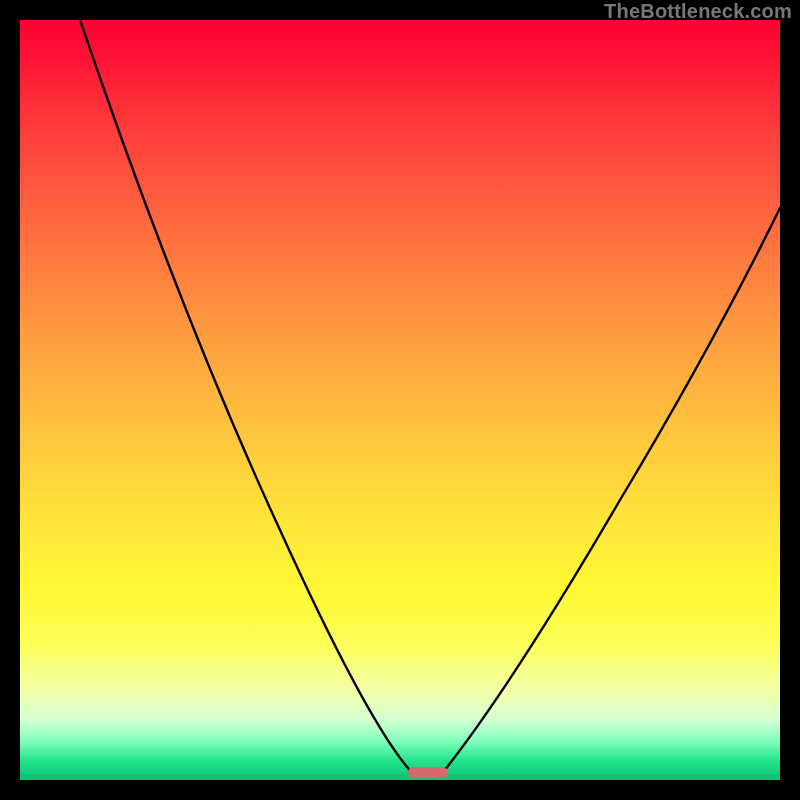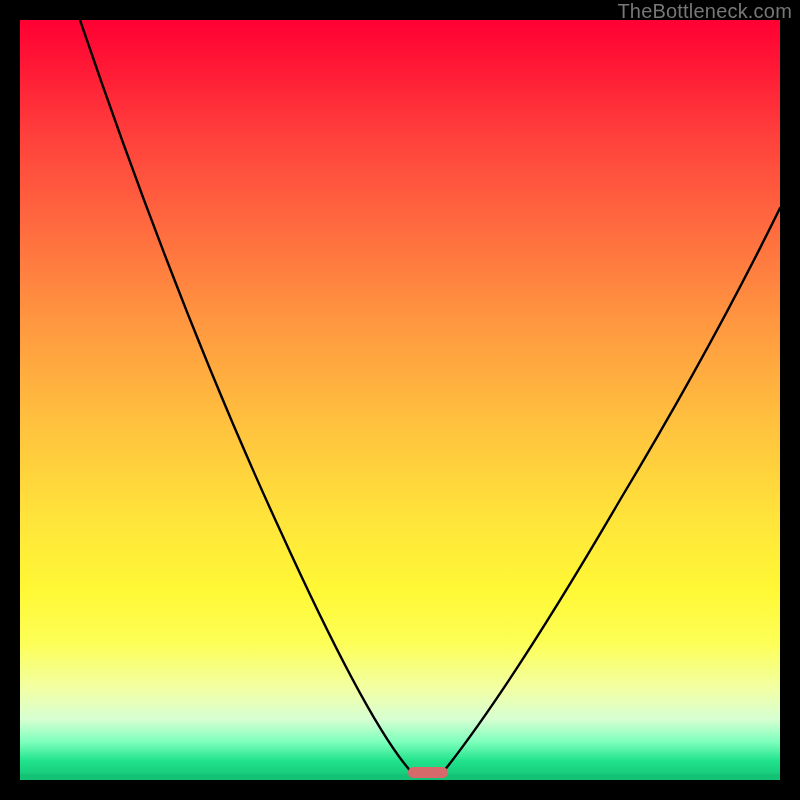--- a/index.html
+++ b/index.html
@@ -74,21 +74,21 @@
     border-radius: 6px;
     background: #d66a6a;
     bottom: 2px;
   }
   .watermark {
     position: absolute;
     top: 0px;
     right: 8px;
     color: #777;
     font-size: 20px;
-    font-weight: 400;
+    font-weight: 700;
     letter-spacing: 0.2px;
     z-index: 10;
   }
 </style>
 </head>
 <body>
 
 <div class="watermark">TheBottleneck.com</div>
 
 <div class="frame">

